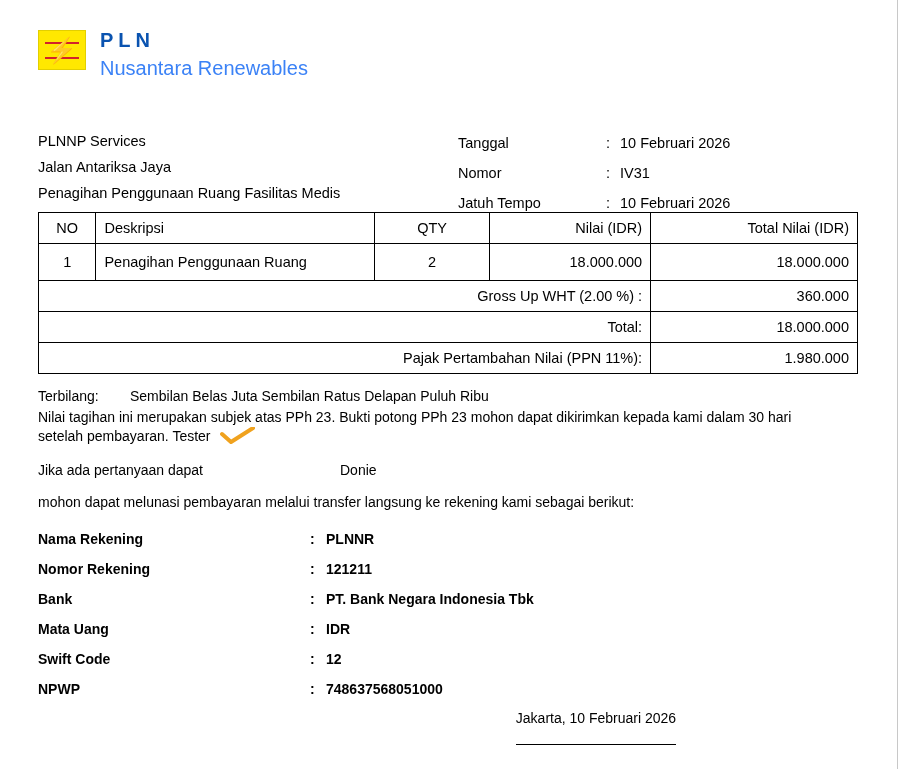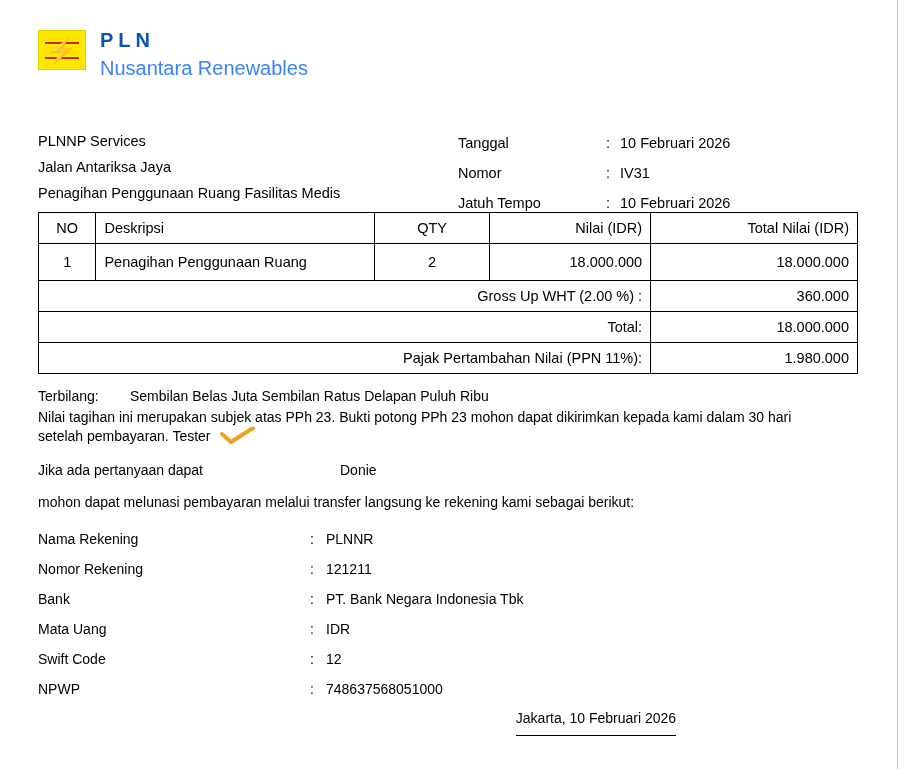--- a/index.html
+++ b/index.html
@@ -174,41 +174,42 @@
     font-size: 14px;
   }
   .contact .q { width: 302px; }
   .transfer {
     margin-top: 16px;
     font-size: 14px;
   }
   .bank-list {
     margin-top: 14px;
     font-size: 14px;
+    font-weight: bold;
   }
   .bank-list .row {
     display: flex;
     height: 30px;
     align-items: center;
   }
   .bank-list .lbl { width: 272px; }
   .bank-list .colon { width: 16px; }
   .bank-list .val { }
 
   .signature {
     margin-top: 6px;
     font-size: 14px;
     text-align: center;
     width: 820px;
   }
   .signature .place {
     display: inline-block;
     margin-left: 296px;
     border-bottom: 1px solid #000;
-    padding-bottom: 9px;
+    padding-bottom: 18px;
   }
 </style>
 </head>
 <body>
 
 <div class="page">
   <div class="sheet">
 
     <div class="logo-row">
       <div class="logo-mark">

